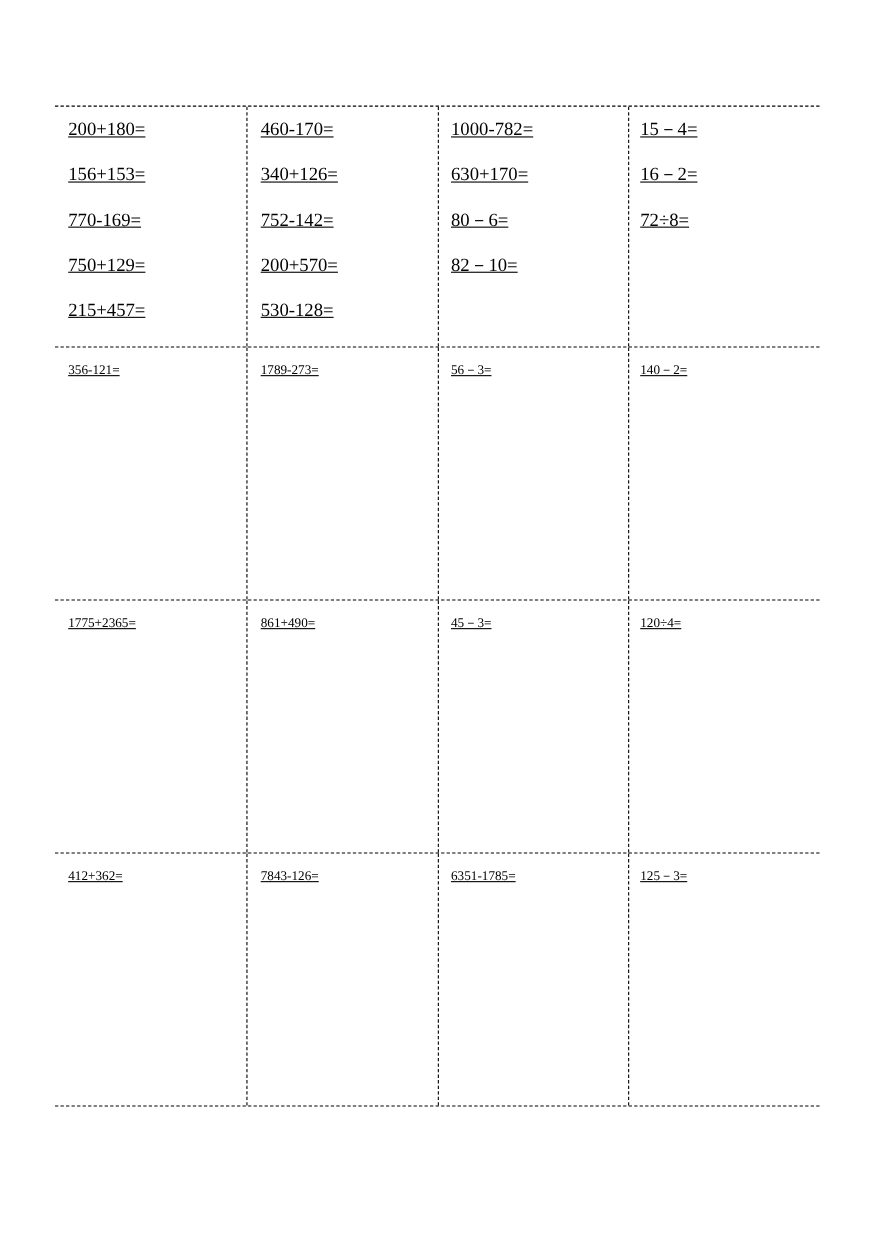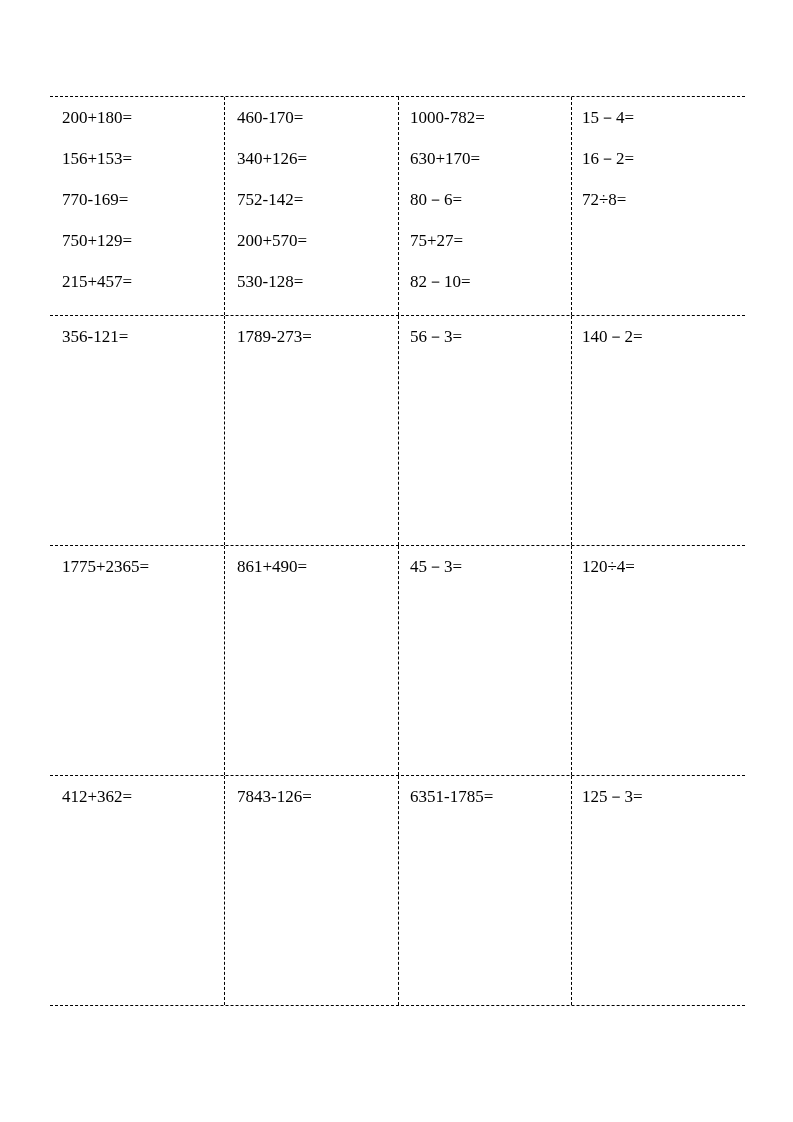--- a/index.html
+++ b/index.html
@@ -32,20 +32,21 @@
     width: 100%;
     box-sizing: border-box;
   }
   .block + .block {
     border-top: 1px dashed #000;
   }
 
   .col {
     box-sizing: border-box;
     position: relative;
+    text-decoration: underline;
   }
   .col + .col {
     border-left: 1px dashed #000;
   }
 
   
   .c0 { width: 174px; }
   .c1 { width: 174px; }
   .c2 { width: 173px; }
   .c3 { width: 174px; }
@@ -61,21 +62,21 @@
   .block-dense .c0 .problem { padding-left: 12px; }
   .block-dense .c1 .problem { padding-left: 12px; }
   .block-dense .c2 .problem { padding-left: 11px; }
   .block-dense .c3 .problem { padding-left: 10px; }
 
   
   .block-work .col {
     height: 229px;
   }
   .block-work .problem {
-    font-size: 17px;
+    font-size: 12px;
     line-height: 41px;
     height: 41px;
     white-space: nowrap;
   }
   .block-work .c0 .problem { padding-left: 12px; }
   .block-work .c1 .problem { padding-left: 12px; }
   .block-work .c2 .problem { padding-left: 11px; }
   .block-work .c3 .problem { padding-left: 10px; }
 </style>
 </head>
@@ -95,21 +96,20 @@
       <div class="problem">460-170=</div>
       <div class="problem">340+126=</div>
       <div class="problem">752-142=</div>
       <div class="problem">200+570=</div>
       <div class="problem">530-128=</div>
     </div>
     <div class="col c2">
       <div class="problem">1000-782=</div>
       <div class="problem">630+170=</div>
       <div class="problem">80－6=</div>
-      <div class="problem">75+27=</div>
       <div class="problem">82－10=</div>
     </div>
     <div class="col c3">
       <div class="problem">15－4=</div>
       <div class="problem">16－2=</div>
       <div class="problem">72÷8=</div>
     </div>
   </div>
 
   <div class="block block-work">

